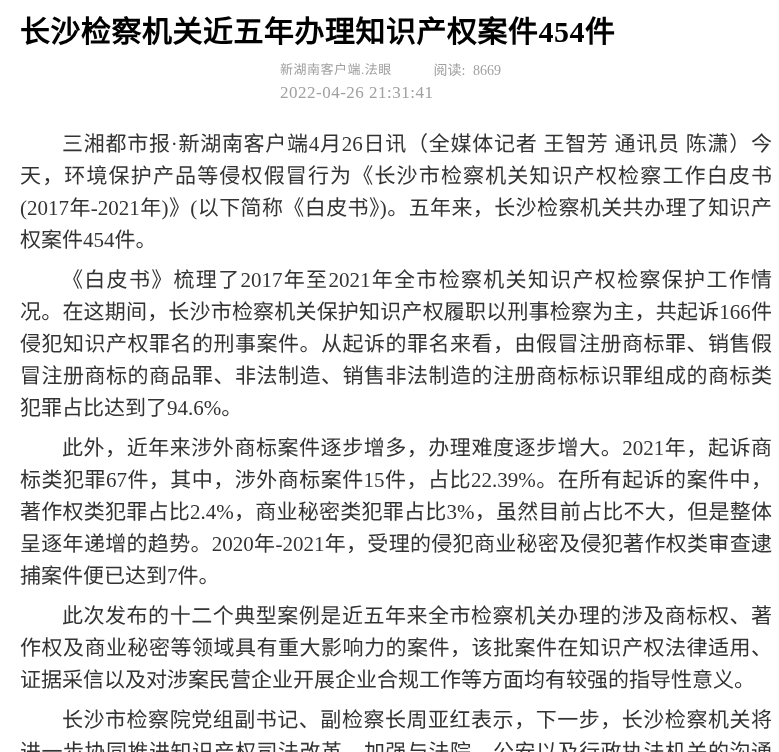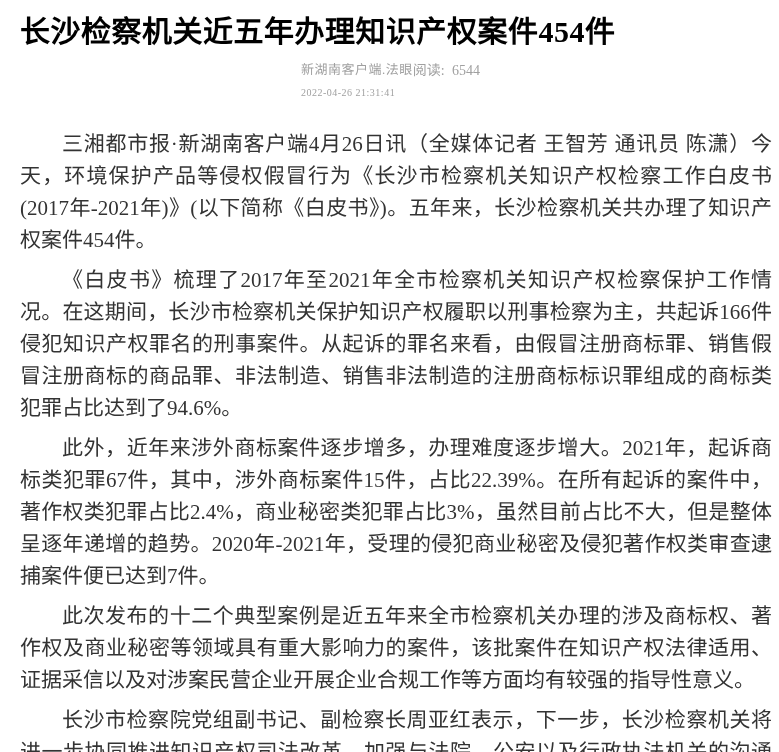--- a/index.html
+++ b/index.html
@@ -37,21 +37,21 @@
   }
   .meta-left { display: flex; flex-direction: column; }
   .article-source {
     font-size: 13px;
     line-height: 16px;
     color: var(--meta-color);
     letter-spacing: 0.5px;
   }
   .article-datetime {
     margin-top: 6px;
-    font-size: 10px;
+    font-size: 17px;
     line-height: 18px;
     color: var(--meta-color);
     letter-spacing: 0.5px;
   }
   .read-count {
     font-size: 14px;
     line-height: 17px;
     color: var(--meta-color);
     white-space: nowrap;
   }
@@ -76,21 +76,21 @@
 
   <h1 class="article-title">长沙检察机关近五年办理知识产权案件454件</h1>
 
   <div class="meta-row">
     <div class="meta-left">
       <div class="article-source">新湖南客户端.法眼</div>
       <div class="article-datetime">2022-04-26 21:31:41</div>
     </div>
     <div class="read-count">
       <span class="read-label">阅读:</span>
-      <span class="read-value">6544</span>
+      <span class="read-value">8669</span>
     </div>
   </div>
 
   <div class="article-body">
     <p>三湘都市报·新湖南客户端4月26日讯（全媒体记者 王智芳 通讯员 陈潇）今天，环境保护产品等侵权假冒行为《长沙市检察机关知识产权检察工作白皮书(2017年-2021年)》(以下简称《白皮书》)。五年来，长沙检察机关共办理了知识产权案件454件。</p>
     <p>《白皮书》梳理了2017年至2021年全市检察机关知识产权检察保护工作情况。在这期间，长沙市检察机关保护知识产权履职以刑事检察为主，共起诉166件侵犯知识产权罪名的刑事案件。从起诉的罪名来看，由假冒注册商标罪、销售假冒注册商标的商品罪、非法制造、销售非法制造的注册商标标识罪组成的商标类犯罪占比达到了94.6%。</p>
     <p>此外，近年来涉外商标案件逐步增多，办理难度逐步增大。2021年，起诉商标类犯罪67件，其中，涉外商标案件15件，占比22.39%。在所有起诉的案件中，著作权类犯罪占比2.4%，商业秘密类犯罪占比3%，虽然目前占比不大，但是整体呈逐年递增的趋势。2020年-2021年，受理的侵犯商业秘密及侵犯著作权类审查逮捕案件便已达到7件。</p>
     <p>此次发布的十二个典型案例是近五年来全市检察机关办理的涉及商标权、著作权及商业秘密等领域具有重大影响力的案件，该批案件在知识产权法律适用、证据采信以及对涉案民营企业开展企业合规工作等方面均有较强的指导性意义。</p>
     <p>长沙市检察院党组副书记、副检察长周亚红表示，下一步，长沙检察机关将进一步协同推进知识产权司法改革，加强与法院、公安以及行政执法机关的沟通协作，统一执法司法理念，完善司法协作机制。加大对侵犯知识产权犯罪打击力度，聚焦人民群众反映强烈的涉农领域产品、生命健康产品、环境保护产品等侵权假冒行为，办理一批典型案件。</p>
   </div>

